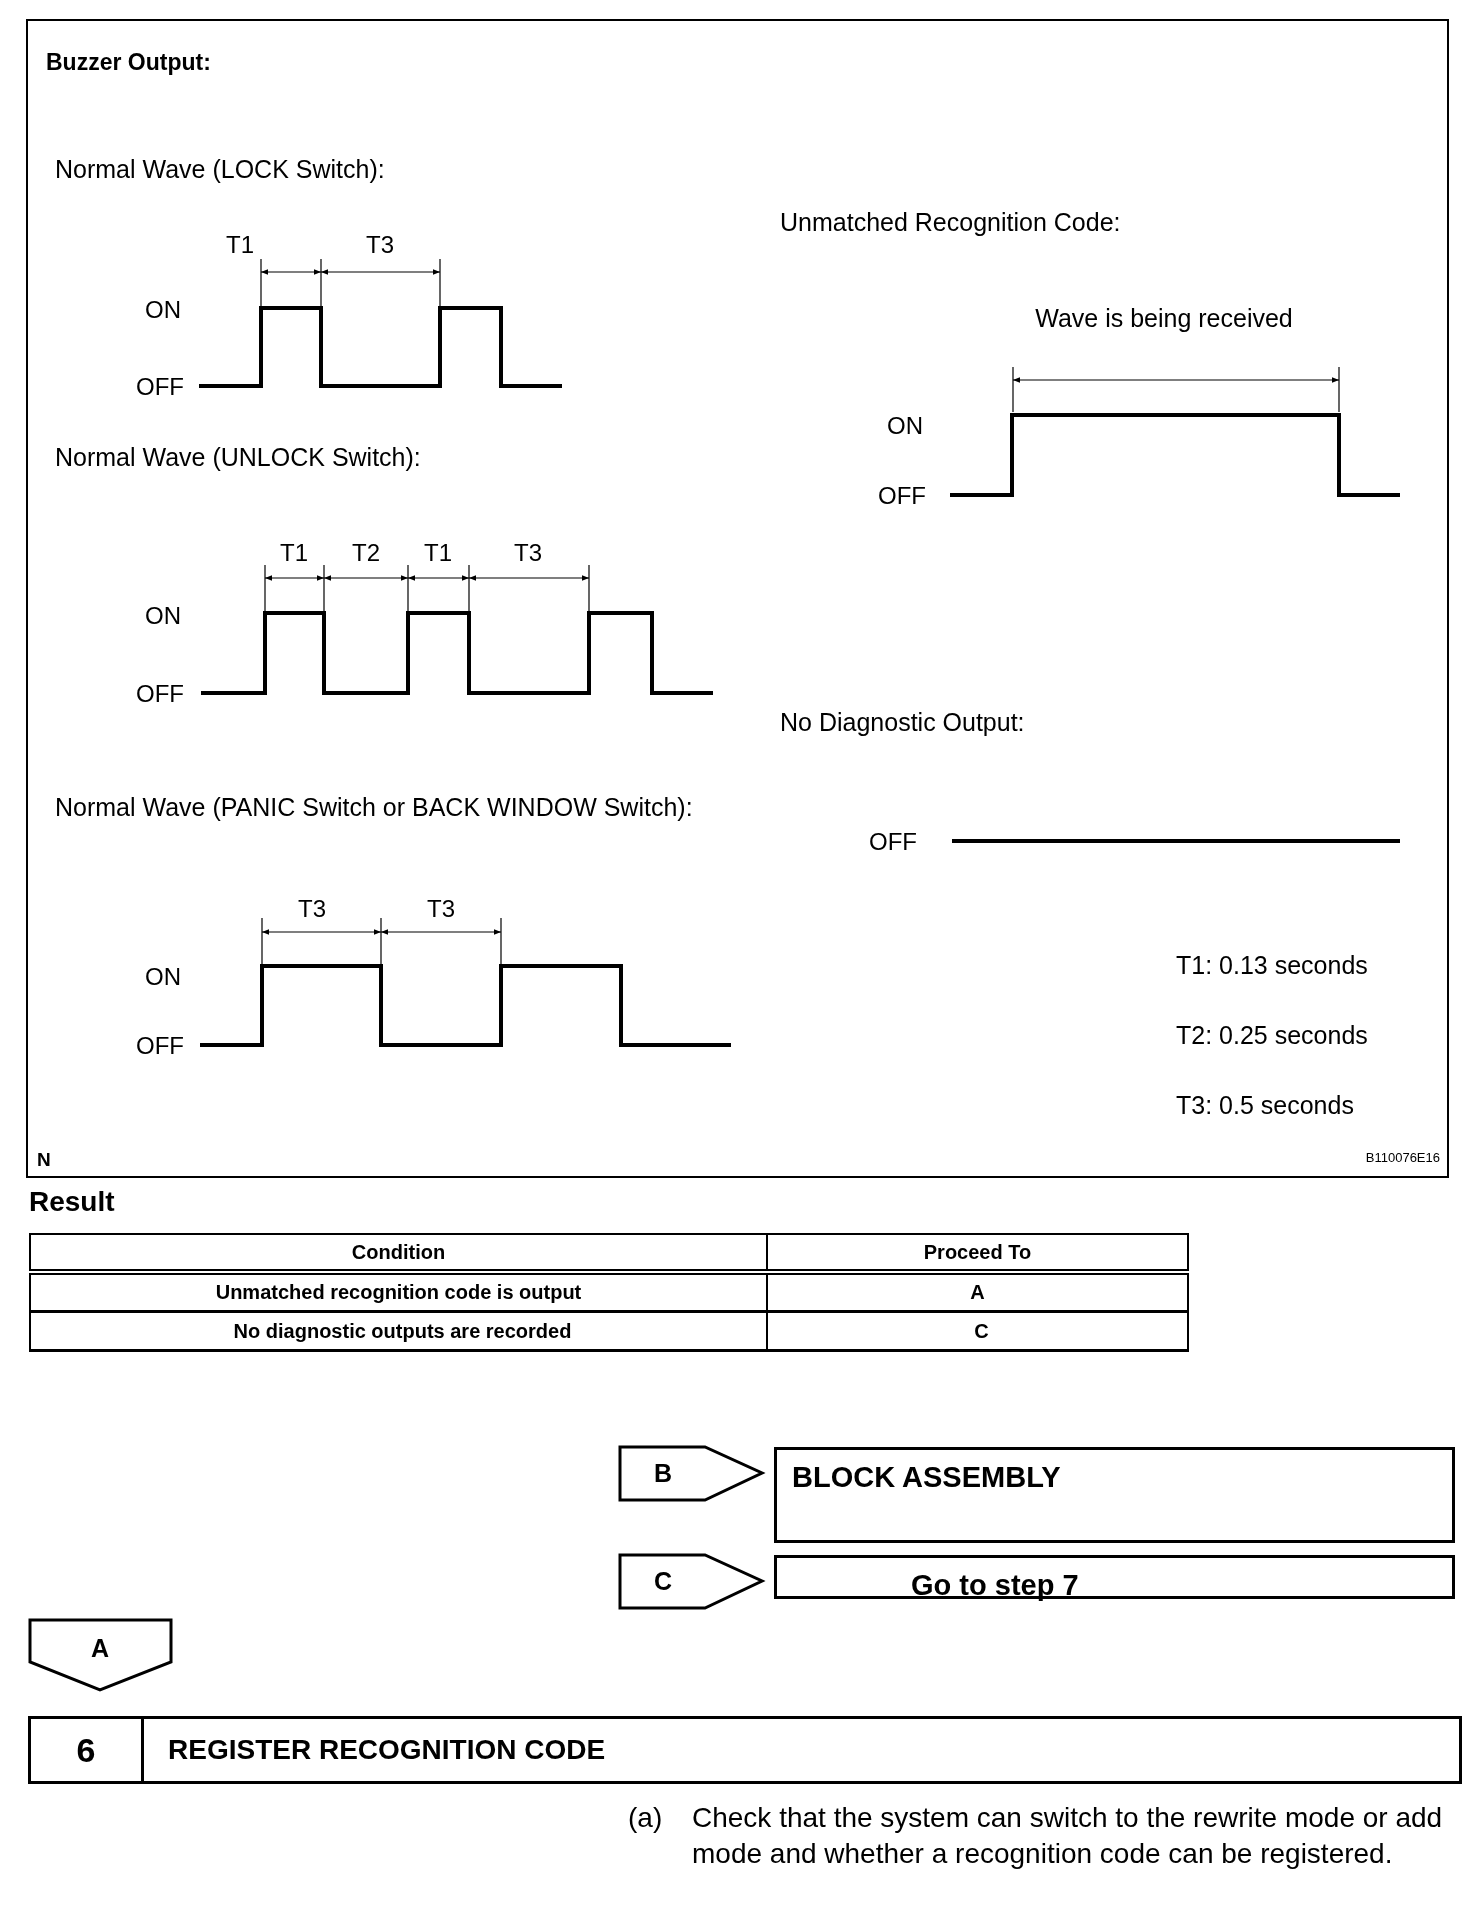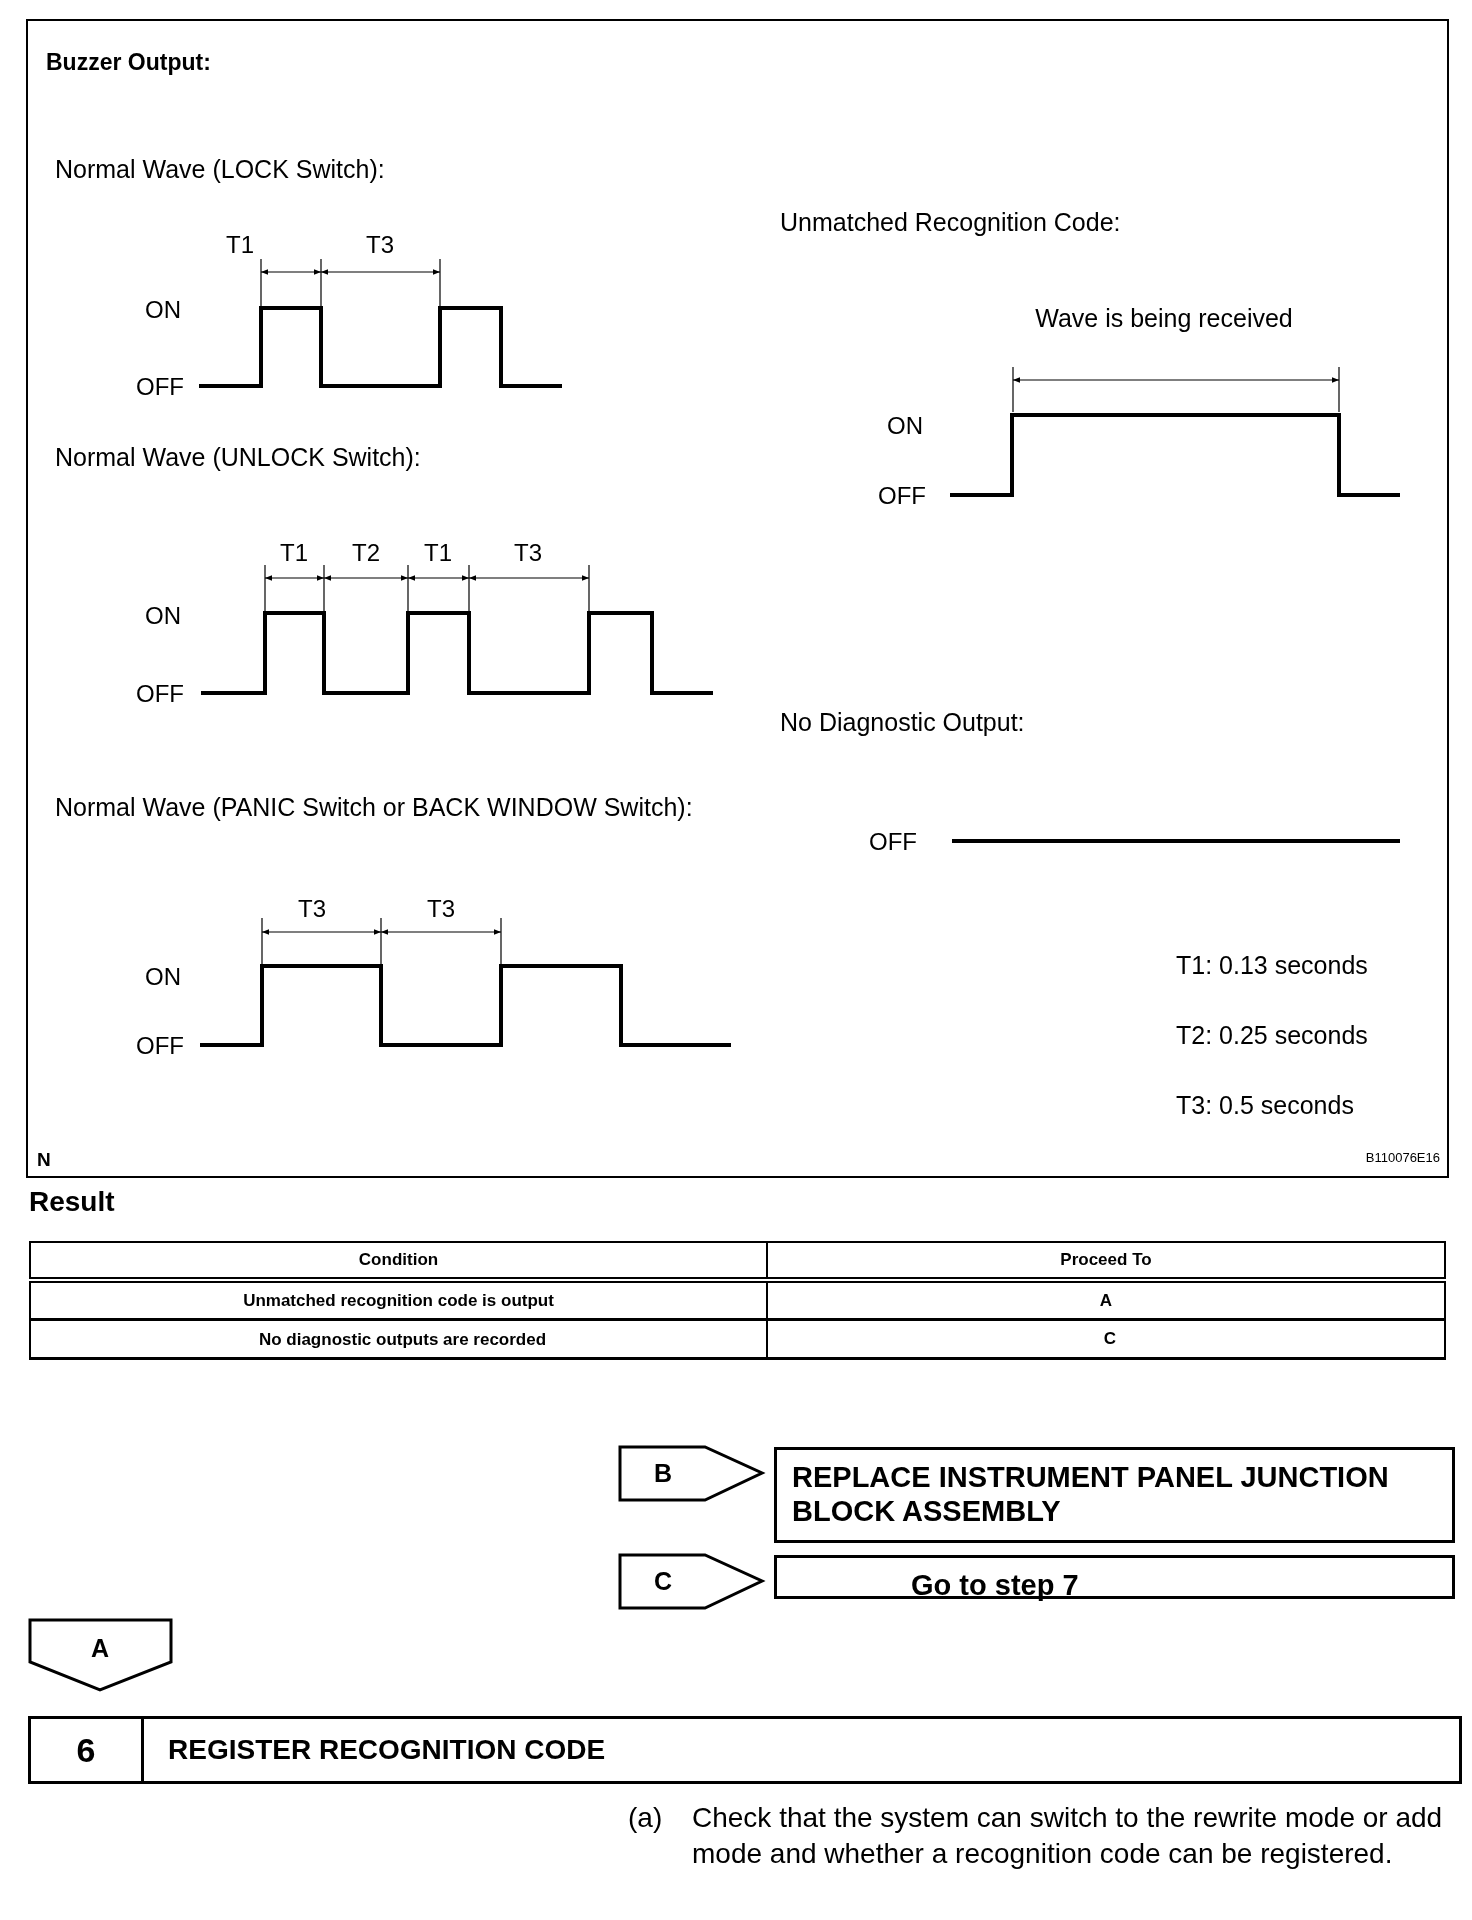--- a/index.html
+++ b/index.html
@@ -1,22 +1,22 @@
 <!DOCTYPE html>
 <html><head>
 <meta charset="utf-8">
 <style>
   html, body { margin: 0; padding: 0; background: #ffffff; }
   body { width: 1472px; height: 1920px; position: relative; overflow: hidden;
          font-family: "Liberation Sans", "DejaVu Sans", sans-serif; color: #000; }
   .abs { position: absolute; white-space: nowrap; }
   #diagram { position: absolute; left: 0; top: 0; }
   .result-title { left: 29px; top: 1186px; font-size: 28px; font-weight: bold; text-align: center; }
-  table.result { position: absolute; left: 29px; top: 1233px; width: 1417px;
-                 border-collapse: collapse; font-size: 17px; font-weight: bold; margin-top: 8px; }
+  table.result { position: absolute; left: 29px; top: 1233px; width: 1160px;
+                 border-collapse: collapse; font-size: 20px; font-weight: bold; }
   table.result th, table.result td { border: 2px solid #000; padding: 0 10px; }
   table.result th { height: 34px; font-weight: bold; text-align: center; border-bottom: 6px double #000; }
   table.result td.cond { text-align: center; width: 707px; line-height: 25px; }
   table.result td.go { text-align: center; }
   table.result tr.r1 td { height: 35px; }
   table.result tr.r2 td { height: 62px; border-top: 3px solid #000; }
   table.result tr.r3 td { height: 36px; border-top: 3px solid #000; }
   table.result tr.r3 td { border-bottom: 3px solid #000; padding-left: 18px; }
   .action-box { position: absolute; border: 3px solid #000; box-sizing: border-box; font-weight: bold; }
   .act-b { left: 774px; top: 1447px; width: 681px; height: 96px; font-size: 29px; line-height: 34px; padding: 10px 0 0 15px; }
@@ -160,21 +160,20 @@
     <text x="654" y="1590" font-size="25" font-weight="bold" font-family="Liberation Sans, sans-serif">C</text>
   </g>
 
   <g>
     <polygon points="30,1620 171,1620 171,1662 100,1690 30,1662" fill="#fff" stroke="#000" stroke-width="3"></polygon>
     <text x="100" y="1657" font-size="25" font-weight="bold" text-anchor="middle" font-family="Liberation Sans, sans-serif">A</text>
   </g>
 </svg>
 
 <div class="action-box act-b">
-  <div>REPLACE INSTRUMENT PANEL JUNCTION</div>
   <div>BLOCK ASSEMBLY</div>
 </div>
 <div class="action-box act-c">
   <span>Go to step 7</span>
 </div>
 
 <div class="step-bar">
   <div class="step-num">6</div>
   <div class="step-title">REGISTER RECOGNITION CODE</div>
 </div>

